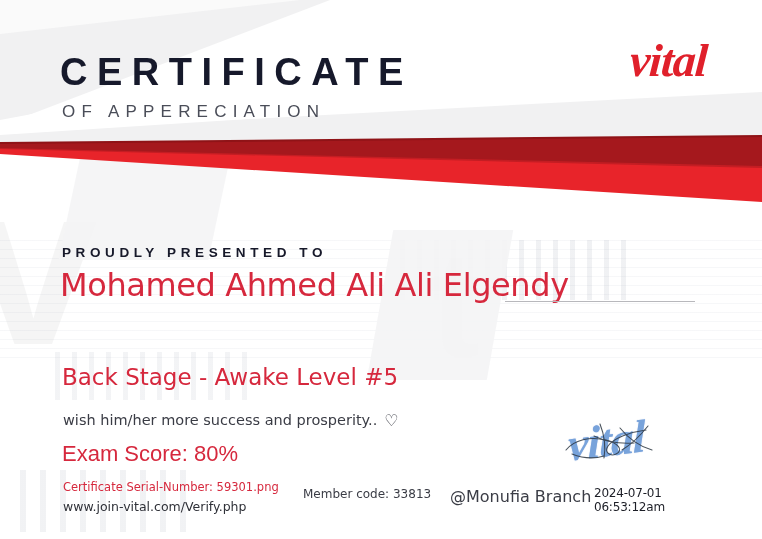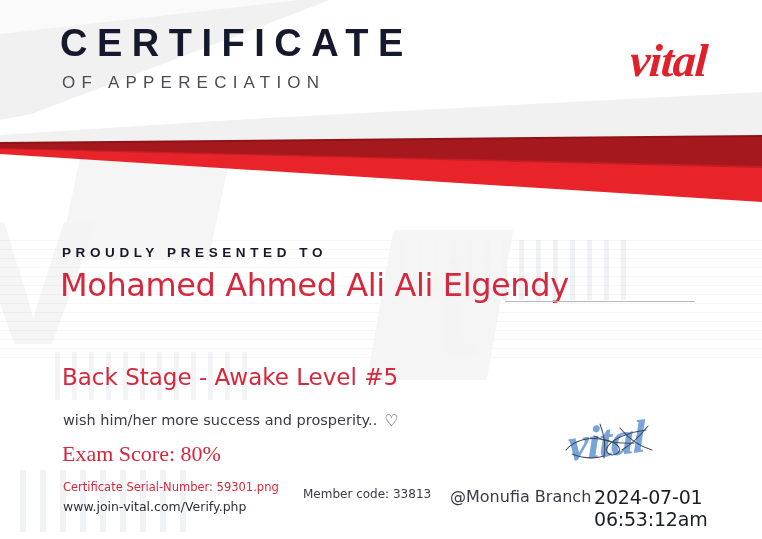--- a/index.html
+++ b/index.html
@@ -46,21 +46,21 @@
     position: absolute;
     left: 0; top: 0;
     width: 762px; height: 146px;
     background: #fafafa;
     clip-path: polygon(0px 0px, 300px 0px, 0px 34px);
   }
 
   .cert-title-wrap {
     position: absolute;
     left: 60px;
-    top: 24px;
+    top: 53px;
     z-index: 6;
   }
   .cert-title {
     font-size: 38px;
     font-weight: bold;
     letter-spacing: 9.5px;
     color: #16192b;
     line-height: 1;
     margin: 0;
     font-family: "Liberation Sans", sans-serif;
@@ -281,21 +281,21 @@
     margin-left: 7px;
     display: inline-block;
     vertical-align: -1px;
   }
   .exam-score {
     position: absolute;
     left: 62px;
     top: 295px;
     font-size: 22px;
     color: #d6283d;
-    font-family: Liberation Serif, serif;
+    font-family: Liberation Sans, sans-serif;
     white-space: nowrap;
   }
   .serial-number {
     position: absolute;
     left: 63px;
     top: 334px;
     font-size: 11.5px;
     color: #d6283d;
     font-family: "DejaVu Sans", sans-serif;
   }
@@ -321,21 +321,21 @@
     left: 450px;
     top: 341px;
     font-size: 16px;
     color: #3a3c45;
     font-family: "DejaVu Sans", sans-serif;
   }
   .issue-date {
     position: absolute;
     left: 594px;
     top: 340px;
-    font-size: 19px;
+    font-size: 12px;
     color: #1c1e26;
     font-family: "DejaVu Sans", sans-serif;
     letter-spacing: -0.2px;
   }
 
   
   .stamp {
     position: absolute;
     left: 560px;
     top: 410px;

